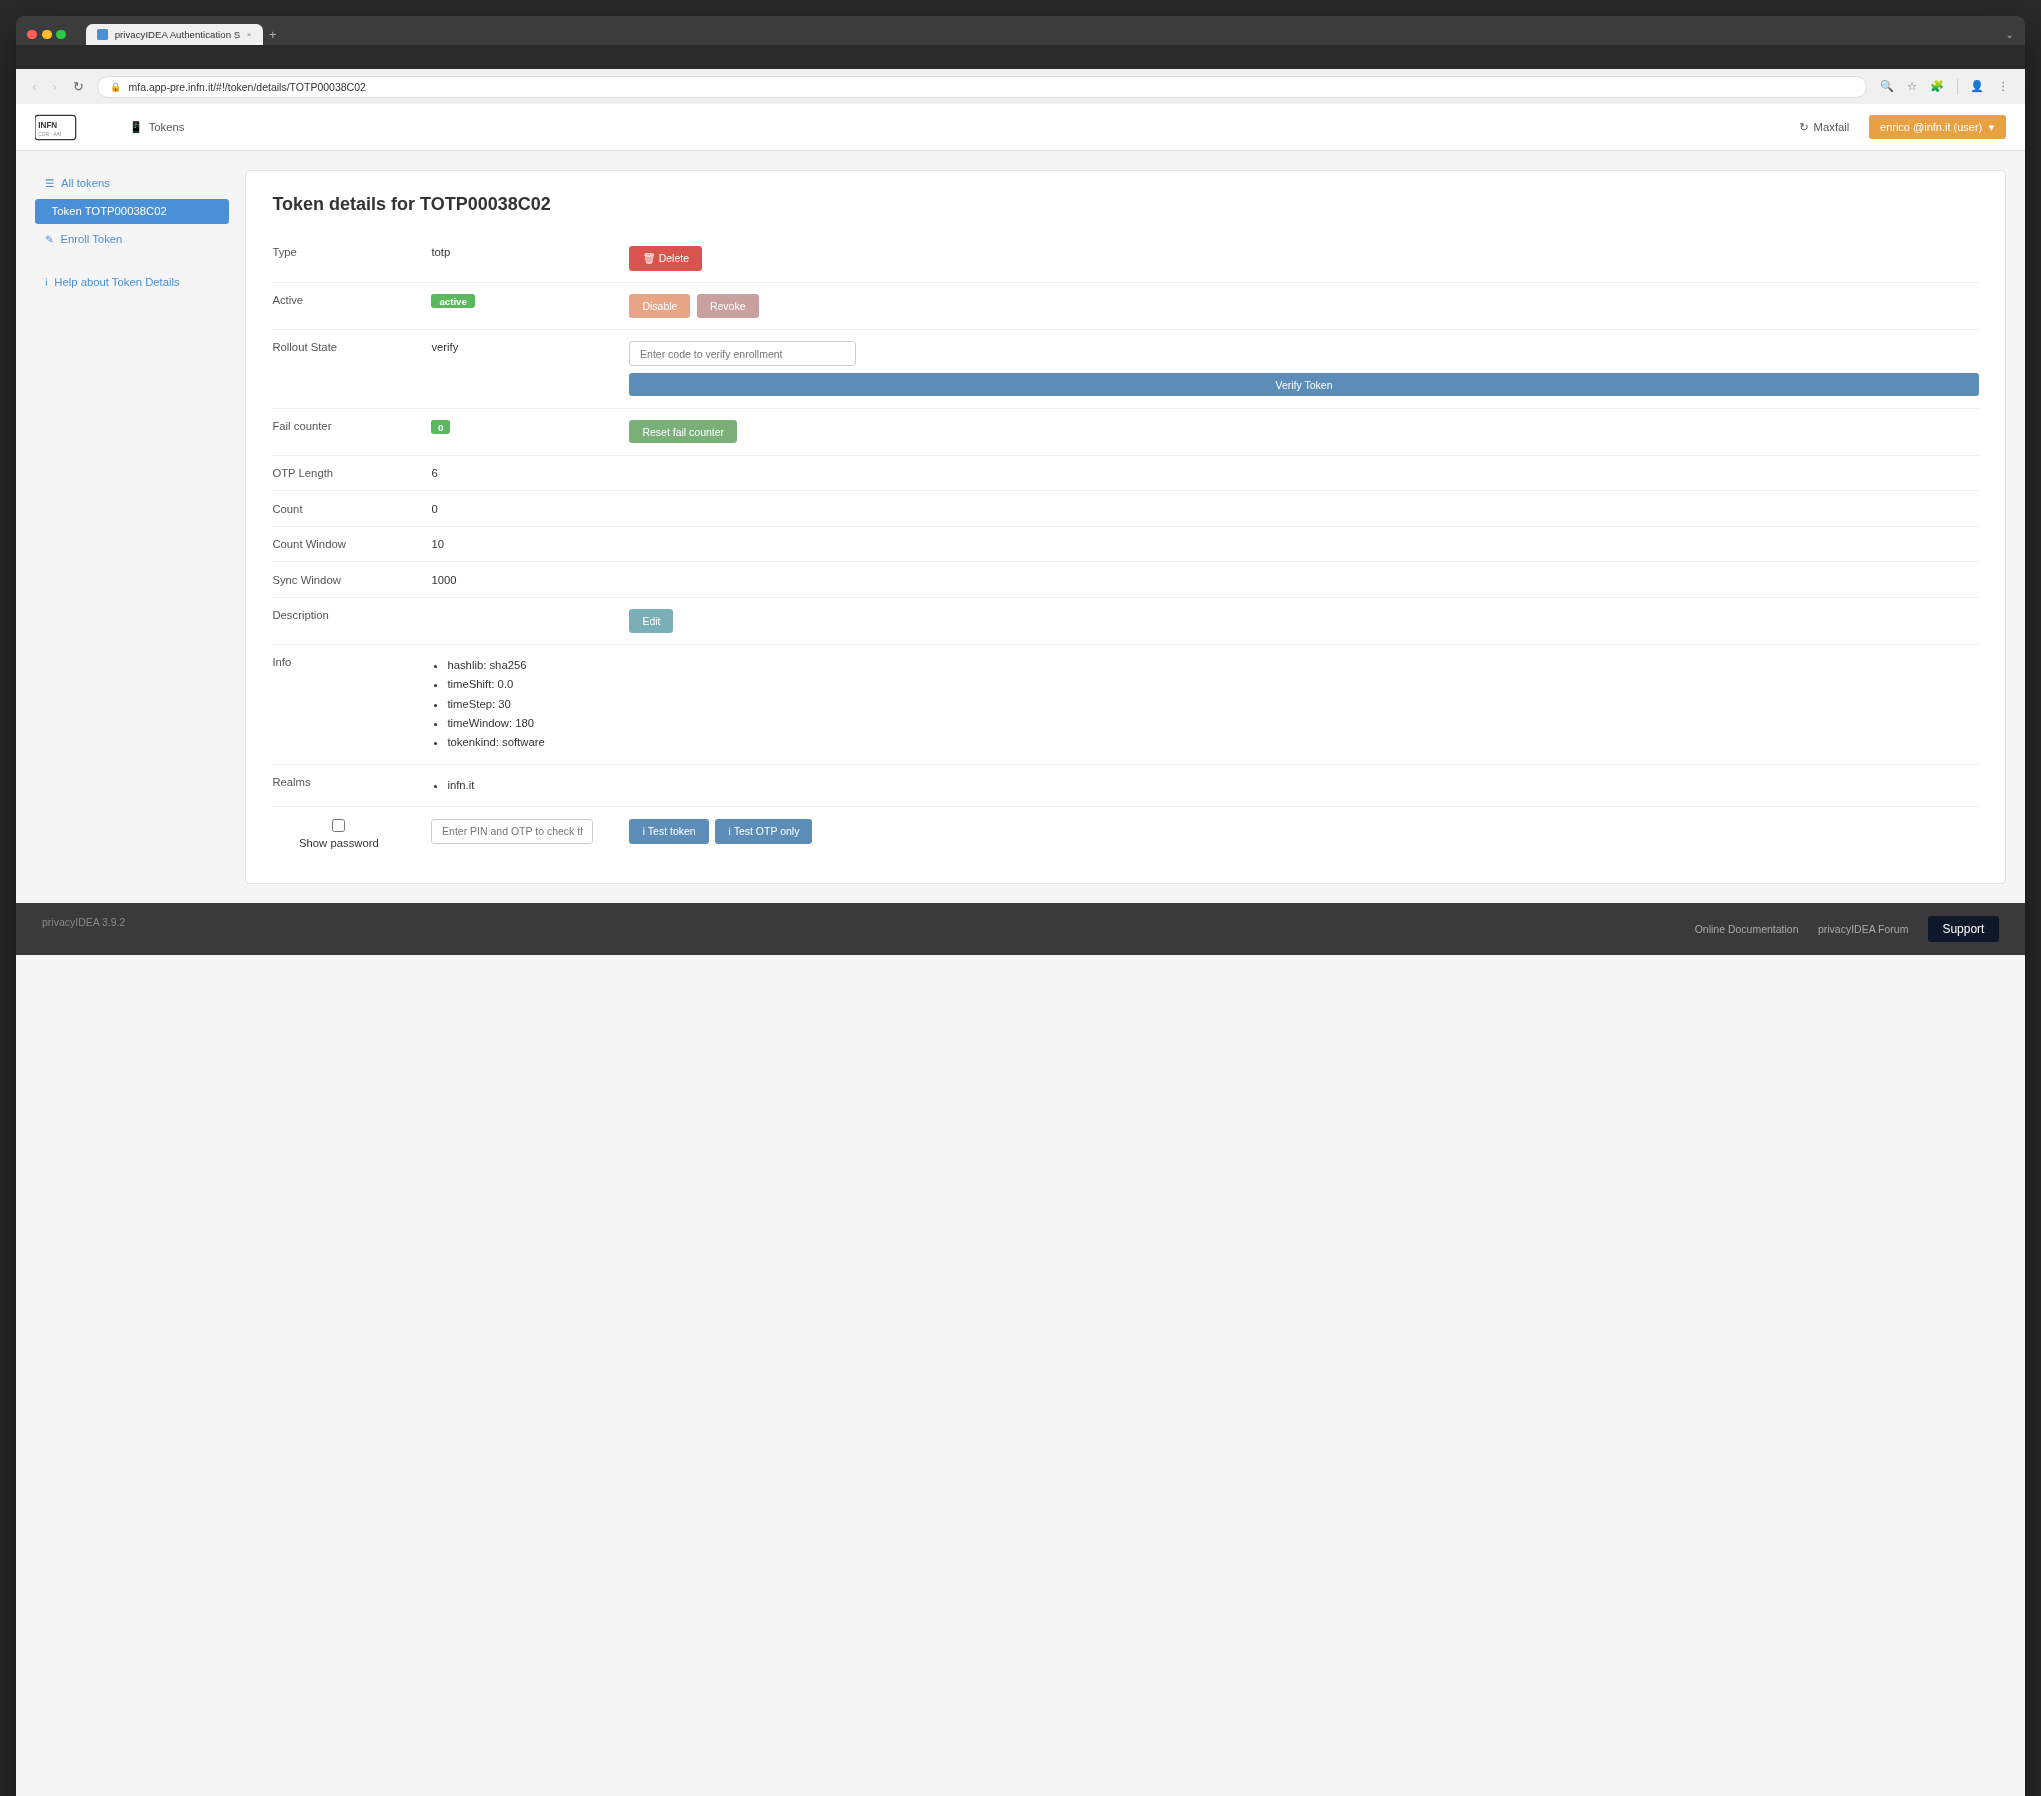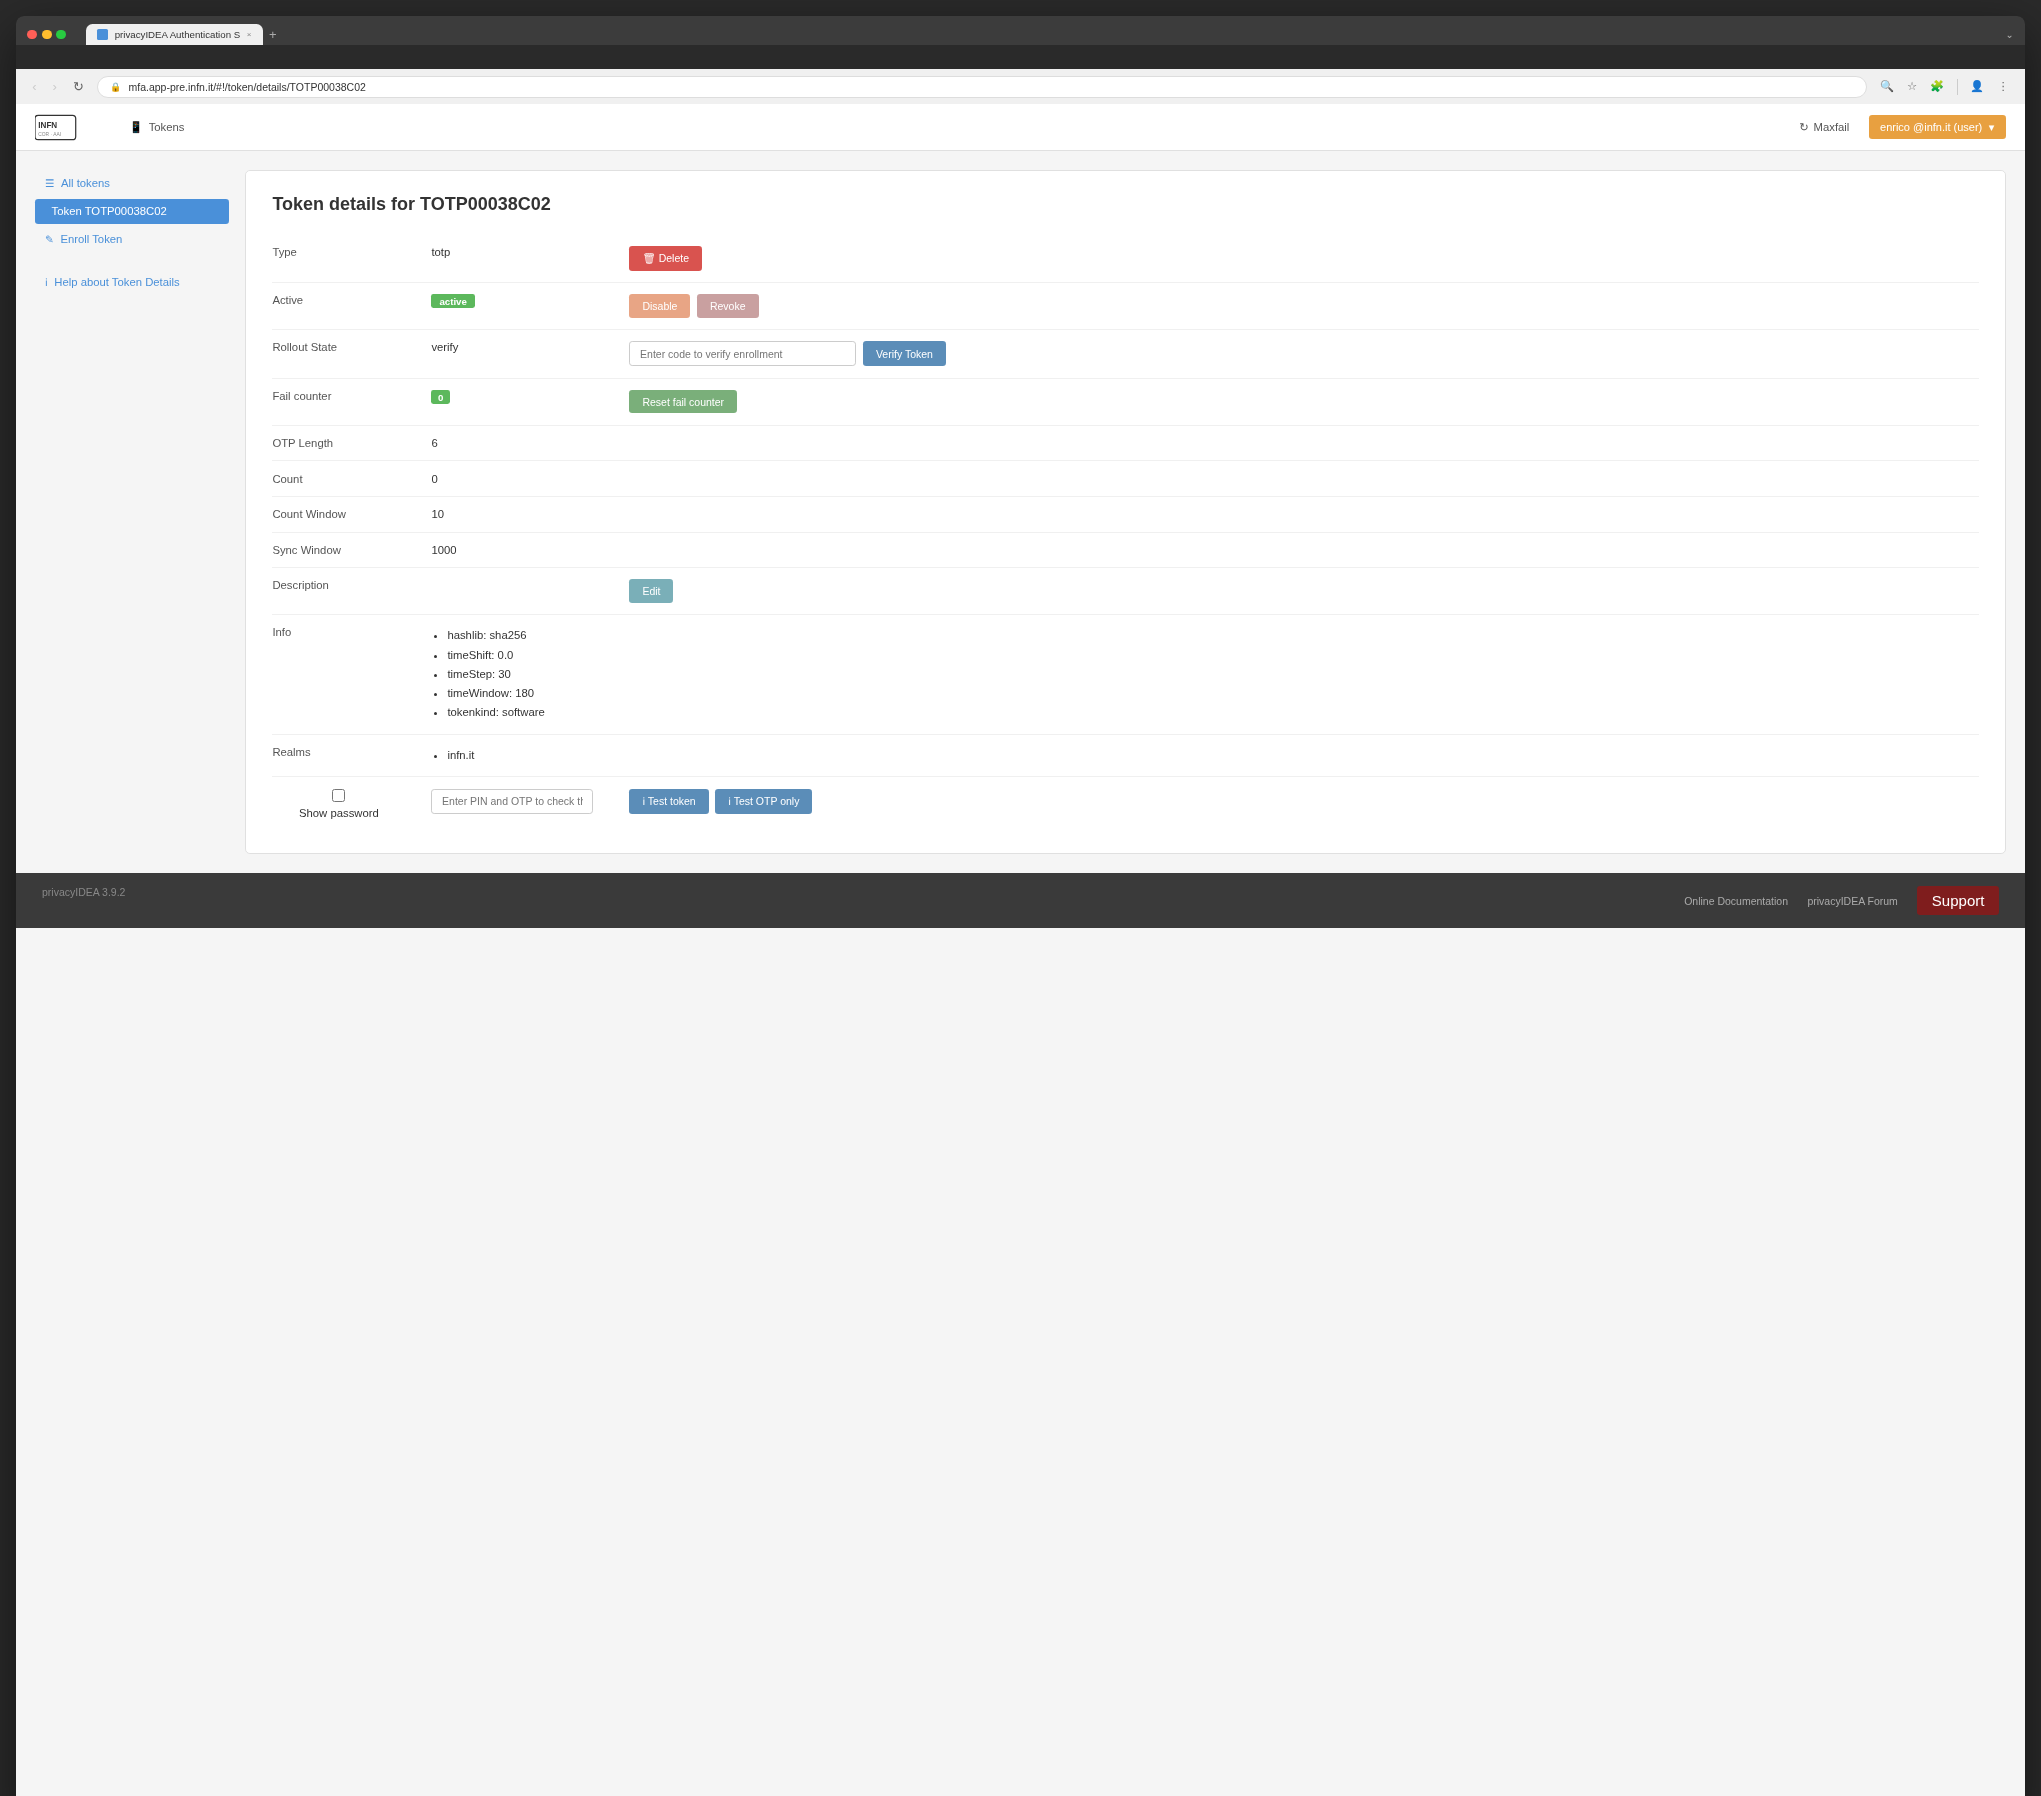--- a/index.html
+++ b/index.html
@@ -90,21 +90,21 @@
     .info-list { list-style: disc; padding-left: 16px; }
     .info-list li { font-size: 11.3px; color: #333; line-height: 1.7; }
     .check-label { display: flex; align-items: center; gap: 4.9px; font-size: 11.3px; color: #333; cursor: pointer; flex-direction: column; }
     .pin-input { flex: 1; border: 0.8px solid #ccc; border-radius: 3.2px; padding: 5.7px 9.7px; font-size: 10.5px; color: #aaa; min-width: 162px; }
 
     
     .footer { background: #3a3a3a; color: #aaa; padding: 13px 26px; display: flex; font-size: 10.5px; }
     .footer-version { color: #888; }
     .footer-links { display: flex; gap: 19.4px; margin-left: auto; align-items: center; }
     .footer-link { color: #aaa; text-decoration: none; font-size: 10.5px; }
-    .footer-support { background: #7f1d1d; color: white; border: none; border-radius: 3.2px; padding: 5.7px 14.6px; font-size: 15px; cursor: pointer; font-weight: 500; }
+    .footer-support { background: #0f172a; color: white; border: none; border-radius: 3.2px; padding: 5.7px 14.6px; font-size: 12px; cursor: pointer; font-weight: 500; }
 
     
     .page-outer { background: #2a2a2a; padding: 16px; min-height: 100vh; }
     .browser-window { border-radius: 8px; overflow: hidden; box-shadow: 0 16px 49px rgba(0,0,0,0.5); }
   </style>
 </head>
 <body>
 
 <div class="page-outer">
   <div class="browser-window">
@@ -223,21 +223,21 @@
                     <button class="btn btn-warning">Disable</button>
                     <button class="btn btn-secondary">Revoke</button>
                   </div>
                 </td>
               </tr>
 
               <tr class="detail-row">
                 <td class="detail-label">Rollout State</td>
                 <td class="detail-value">verify</td>
                 <td class="detail-actions">
-                  <div style="display:flex; gap:6.5px;">
+                  <div style="display:flex; flex-direction:column; gap:6.5px;">
                     <input class="verify-input" type="text" placeholder="Enter code to verify enrollment" style="">
                     <button class="btn btn-primary">Verify Token</button>
                   </div>
                 </td>
               </tr>
 
 
               <tr class="detail-row">
                 <td class="detail-label">Fail counter</td>
                 <td class="detail-value">

